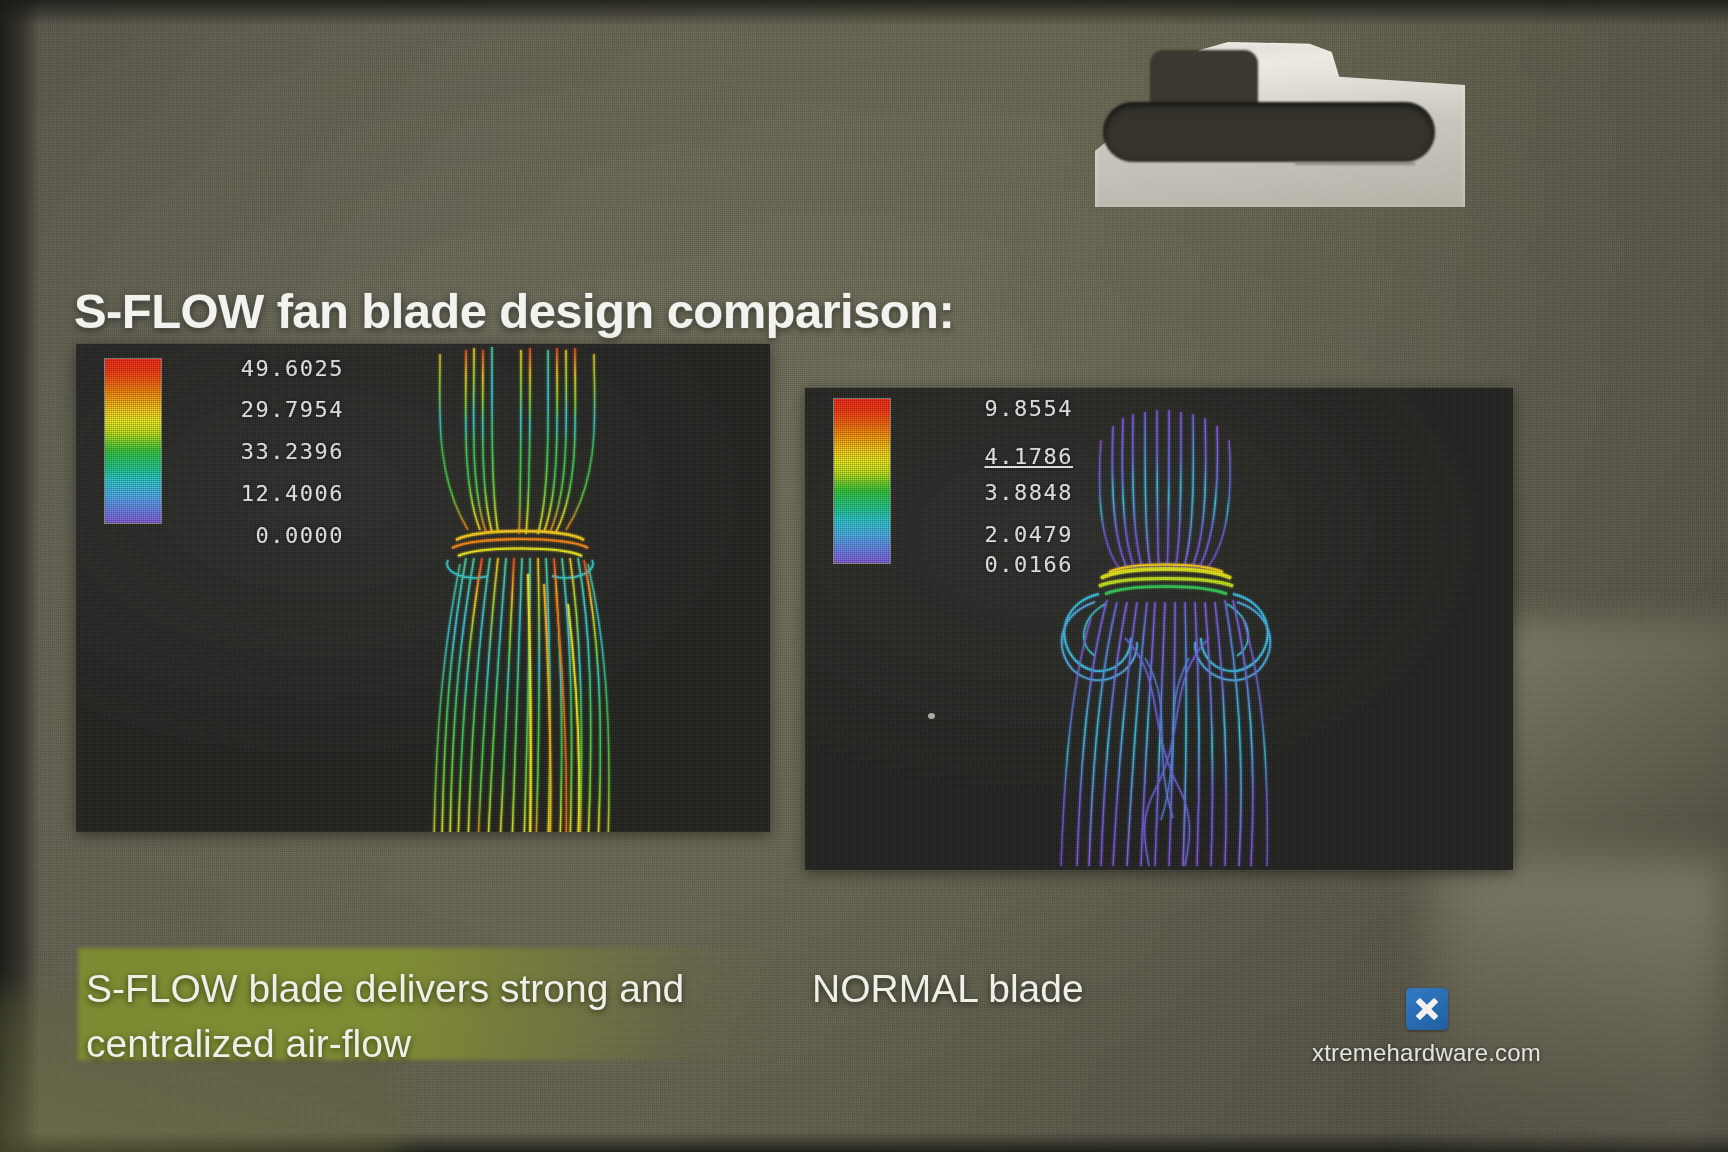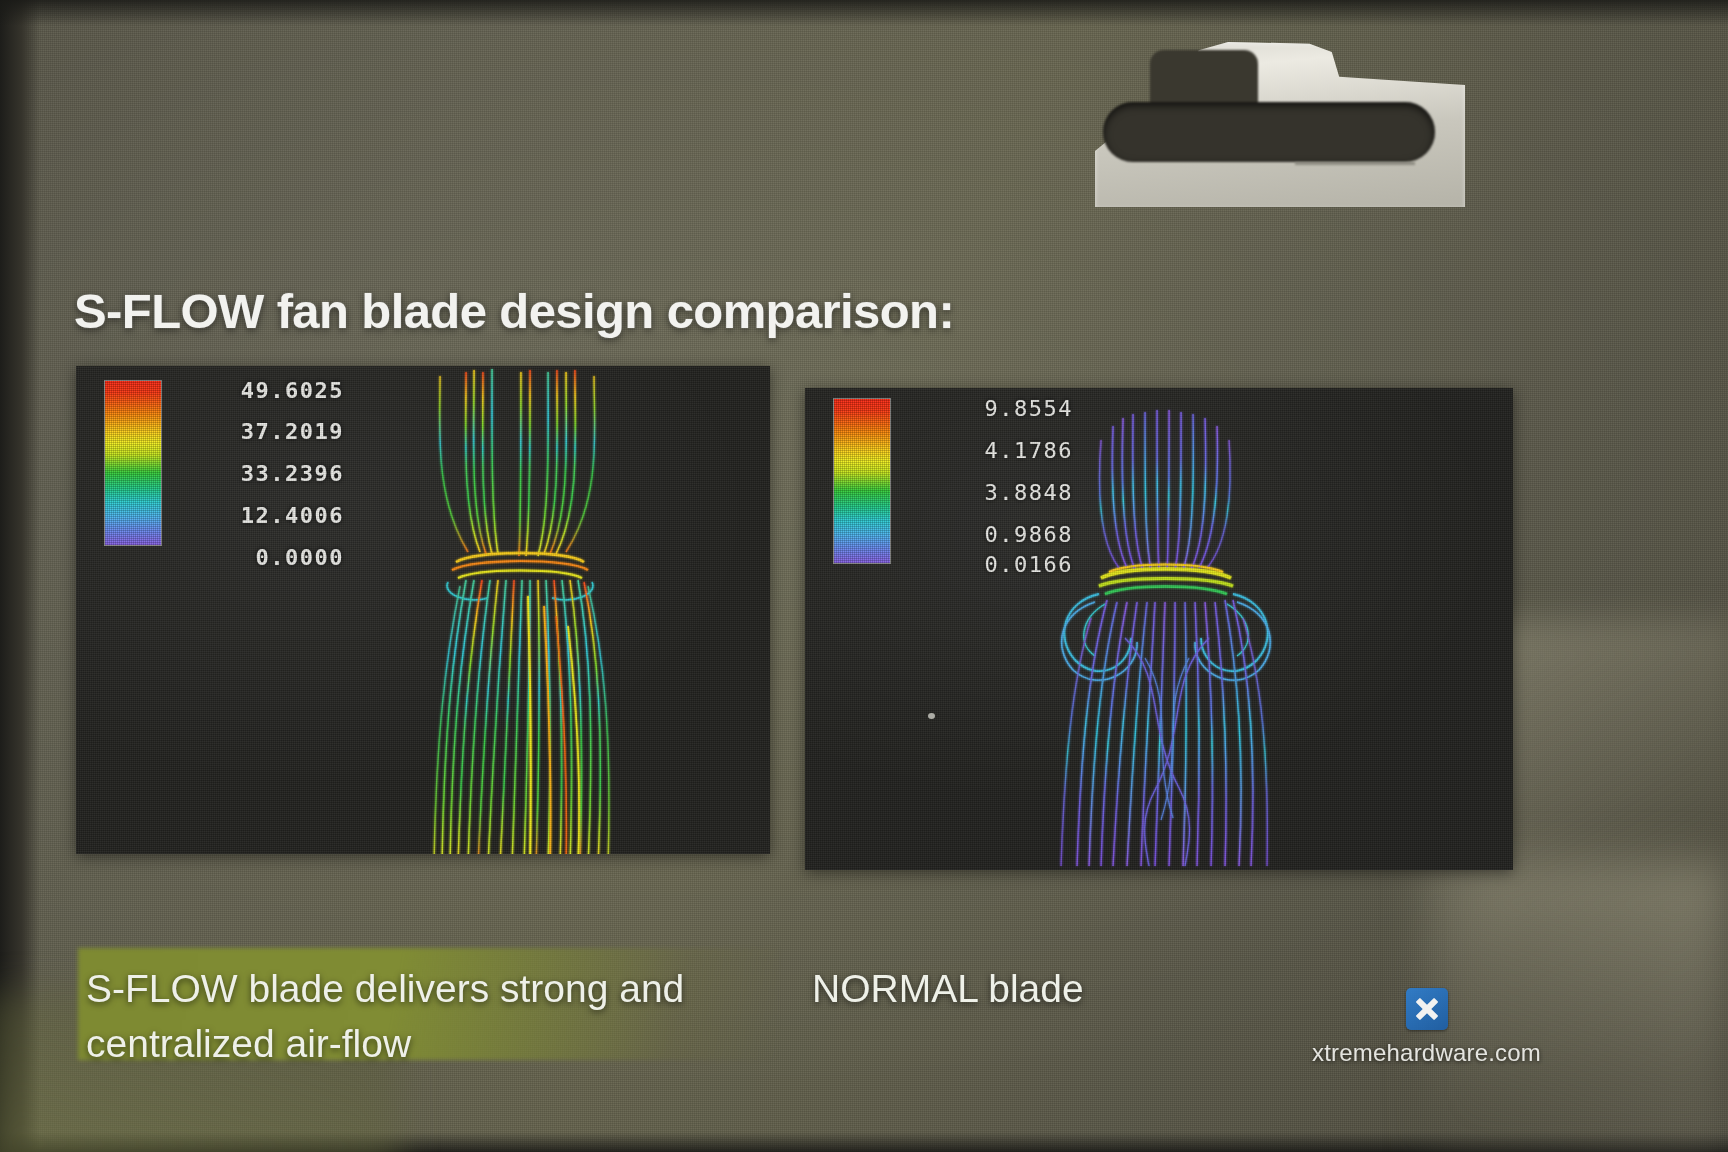--- a/index.html
+++ b/index.html
@@ -66,21 +66,21 @@
   .panel{position:absolute;background:#232320;overflow:hidden;
     box-shadow:0 3px 14px rgba(0,0,0,.45);}
   .panel .noise{position:absolute;inset:0;opacity:.75;
     background-image:
       repeating-linear-gradient(0deg, rgba(255,255,255,.035) 0 1px, rgba(0,0,0,.10) 1px 2px),
       repeating-linear-gradient(90deg, rgba(255,255,255,.03) 0 1px, rgba(0,0,0,.09) 1px 2px);
     background-size:2px 2px,2px 2px;}
   .panel .sheen{position:absolute;inset:0;
     background:radial-gradient(ellipse 90% 80% at 35% 30%, rgba(255,255,255,.055), rgba(0,0,0,0) 70%);}
 
-  #panel-left{left:76px;top:366px;width:694px;height:488px;font-weight:bold;}
+  #panel-left{left:76px;top:344px;width:694px;height:488px;}
   #panel-right{left:805px;top:388px;width:708px;height:482px;}
 
   
   .cbar{position:absolute;border:1px solid rgba(210,210,210,.55);}
   .cbar .grad{position:absolute;inset:0;
     background:linear-gradient(180deg,
       #ff2d17 0%, #ff3a14 7%,
       #ff8a0c 20%, #ffd11a 31%,
       #f3f120 38%, #c8e81e 45%,
       #37cf3c 56%, #23cf8e 66%,
@@ -239,21 +239,21 @@
         </g>
       </svg>
     </div>
 
     <div class="cbar" style="left:28px;top:14px;width:56px;height:164px;">
       <div class="grad"></div>
       <div class="dots"></div>
     </div>
     <div class="legend-labels" style="left:88px;top:0px;width:180px;height:200px;font-size:22px;">
       <div style="top:12px;">49.6025</div>
-      <div style="top:53px;">37.2019</div>
+      <div style="top:53px;">29.7954</div>
       <div style="top:95px;">33.2396</div>
       <div style="top:137px;">12.4006</div>
       <div style="top:179px;">0.0000</div>
     </div>
 
     <div class="noise"></div>
   </div>
 
   <div class="panel blurlayer" id="panel-right">
     <div class="sheen"></div>
@@ -340,23 +340,23 @@
         </g>
       </svg>
     </div>
 
     <div class="cbar" style="left:28px;top:10px;width:56px;height:164px;">
       <div class="grad"></div>
       <div class="dots"></div>
     </div>
     <div class="legend-labels" style="left:88px;top:0px;width:180px;height:200px;font-size:22px;">
       <div style="top:8px;">9.8554</div>
-      <div style="top:50px;">4.1786</div>
+      <div style="top:56px;text-decoration:underline;">4.1786</div>
       <div style="top:92px;">3.8848</div>
-      <div style="top:134px;">0.9868</div>
+      <div style="top:134px;">2.0479</div>
       <div style="top:164px;text-align:right;">0.0166</div>
     </div>
 
     <div class="noise"></div>
   </div>
 
   <div class="speck"></div>
 
   <div class="olive-block"></div>
   <div class="caption" id="caption-left">S-FLOW blade delivers strong and centralized air-flow</div>

